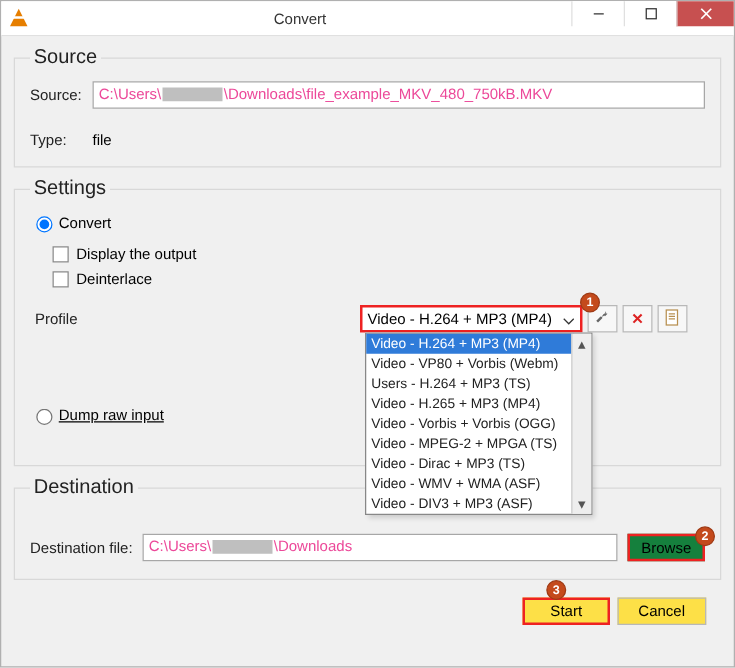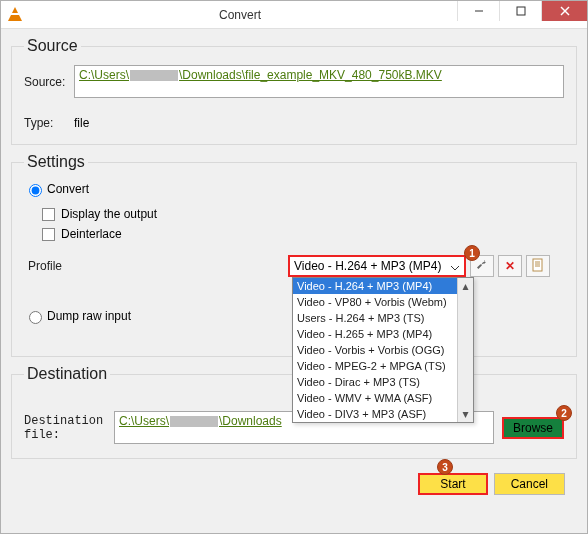--- a/index.html
+++ b/index.html
@@ -13,44 +13,44 @@
   .winbtns { display:flex; height:100%; }
   .winbtn { width:42px; height:20px; display:flex; align-items:center; justify-content:center; border-left:1px solid #e0e0e0; background:#fff; }
   .winbtn.close { background:#c75050; color:#fff; width:46px; }
   .winbtn svg { display:block; }
   .content { padding: 8px 10px 10px 10px; }
   fieldset { border:1px solid #d8d8d8; margin:0 0 8px 0; padding:10px 12px 14px 12px; background:transparent; }
   legend { color:#222; padding:0 3px; font-size:16px; }
   .row { display:flex; align-items:center; margin-bottom:6px; }
   .lbl { color:#222; }
   .src-lbl { width:50px; }
-  .input { flex:1; height:33px; border:1px solid #a7a7a7; background:#fff; padding:2px 4px; color:#4d7c0f; overflow:hidden; white-space:nowrap;text-decoration:underline; }
+  .input { flex:1; height:22px; border:1px solid #a7a7a7; background:#fff; padding:2px 4px; color:#ec4899; overflow:hidden; white-space:nowrap; }
   .mask { display:inline-block; width:48px; height:11px; background:#bfbfbf; vertical-align:middle; margin:0 1px;}
   .type-row { margin-top:18px; display:flex; }
   .type-lbl { width:50px; }
   .radio { display:inline-flex; align-items:center; margin-bottom:10px; }
   .radio input { margin-right:5px; }
   .check { display:flex; align-items:center; margin-left:18px; margin-bottom:6px;}
   .check-box { width:13px; height:13px; border:1px solid #888; background:#fff; margin-right:6px;}
   .profile-row { display:flex; align-items:center; margin-top:14px; margin-left:4px; position:relative;}
   .profile-lbl { width:60px; }
   .profile-select { width:178px; height:22px; border:2px solid #e22; background:#fff; display:flex; align-items:center; padding:0 4px; position:relative; margin-left: 200px;}
   .profile-select .arrow { position:absolute; right:4px; top:5px; }
   .iconbtn { width:24px; height:22px; border:1px solid #b8b8b8; background:#f7f7f7; margin-left:4px; display:flex; align-items:center; justify-content:center;}
   .iconbtn.del { color:#d22; font-weight:bold;}
   .dropdown { position:absolute; left:264px; top:22px; width:182px; border:1px solid #888; background:#fff; z-index:5; box-shadow:2px 2px 4px rgba(0,0,0,0.15);}
   .dropdown .inner { width:166px; }
   .dd-item { padding:1px 4px; white-space:nowrap; overflow:hidden; color:#222; font-size:11px; line-height:14px;}
   .dd-item.sel { background:#2f7bd9; color:#fff; }
   .dd-scroll { position:absolute; right:0; top:0; bottom:0; width:16px; background:#eee; border-left:1px solid #ccc;}
   .dd-scroll .up, .dd-scroll .down { height:16px; display:flex; align-items:center; justify-content:center; color:#555;}
-  .dump { margin-top:31px; }
+  .dump { margin-top:58px;text-decoration:underline; }
   .annot { position:absolute; width:16px; height:16px; border-radius:50%; background:#c44a1c; color:#fff; display:flex; align-items:center; justify-content:center; font-size:10px; font-weight:bold; border:1px solid #9e3a15; z-index:20;}
   .dest-row { display:flex; align-items:center; margin-top:18px;}
-  .dest-lbl { width:90px;font-family:Liberation Mono, monospace; }
+  .dest-lbl { width:90px; }
   .browse-btn { width:62px; height:22px; border:2px solid #e22; background:#15803d; margin-left:8px; display:flex; align-items:center; justify-content:center;}
   .bottom { display:flex; justify-content:flex-end; gap:6px; padding:6px 12px 0 0;}
   .btn { height:22px; border:1px solid #b8b8b8; background:#fde047; padding:0 16px; display:flex; align-items:center; justify-content:center;}
   .btn.start { border:2px solid #e22; padding:0 20px;}
   fieldset.settings { position:relative; padding-bottom:22px; }
   fieldset.dest { position:relative; }
 </style>
 </head>
 <body>
 

